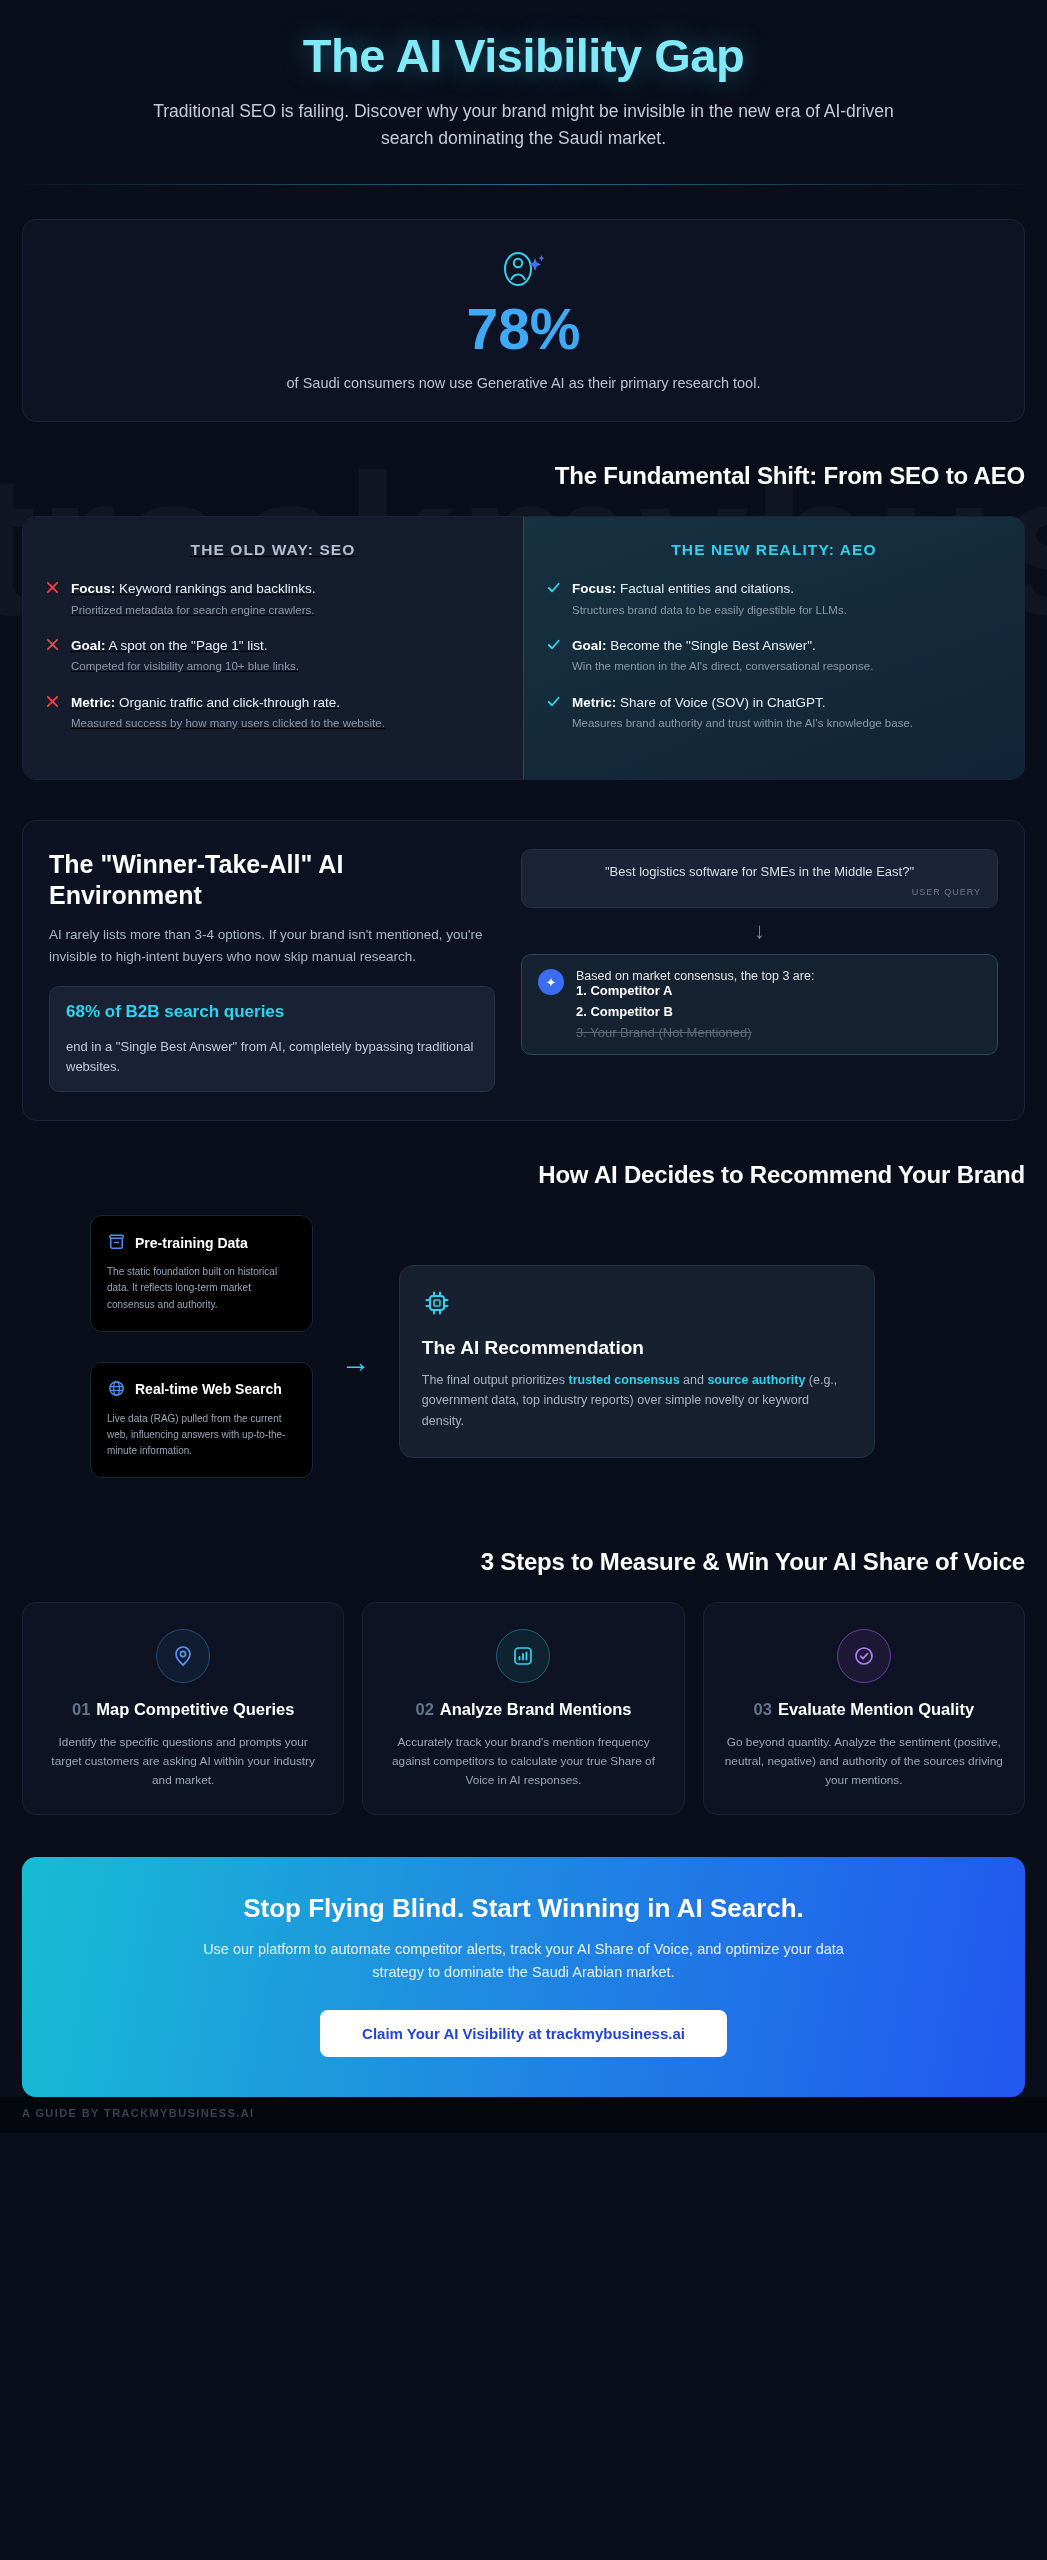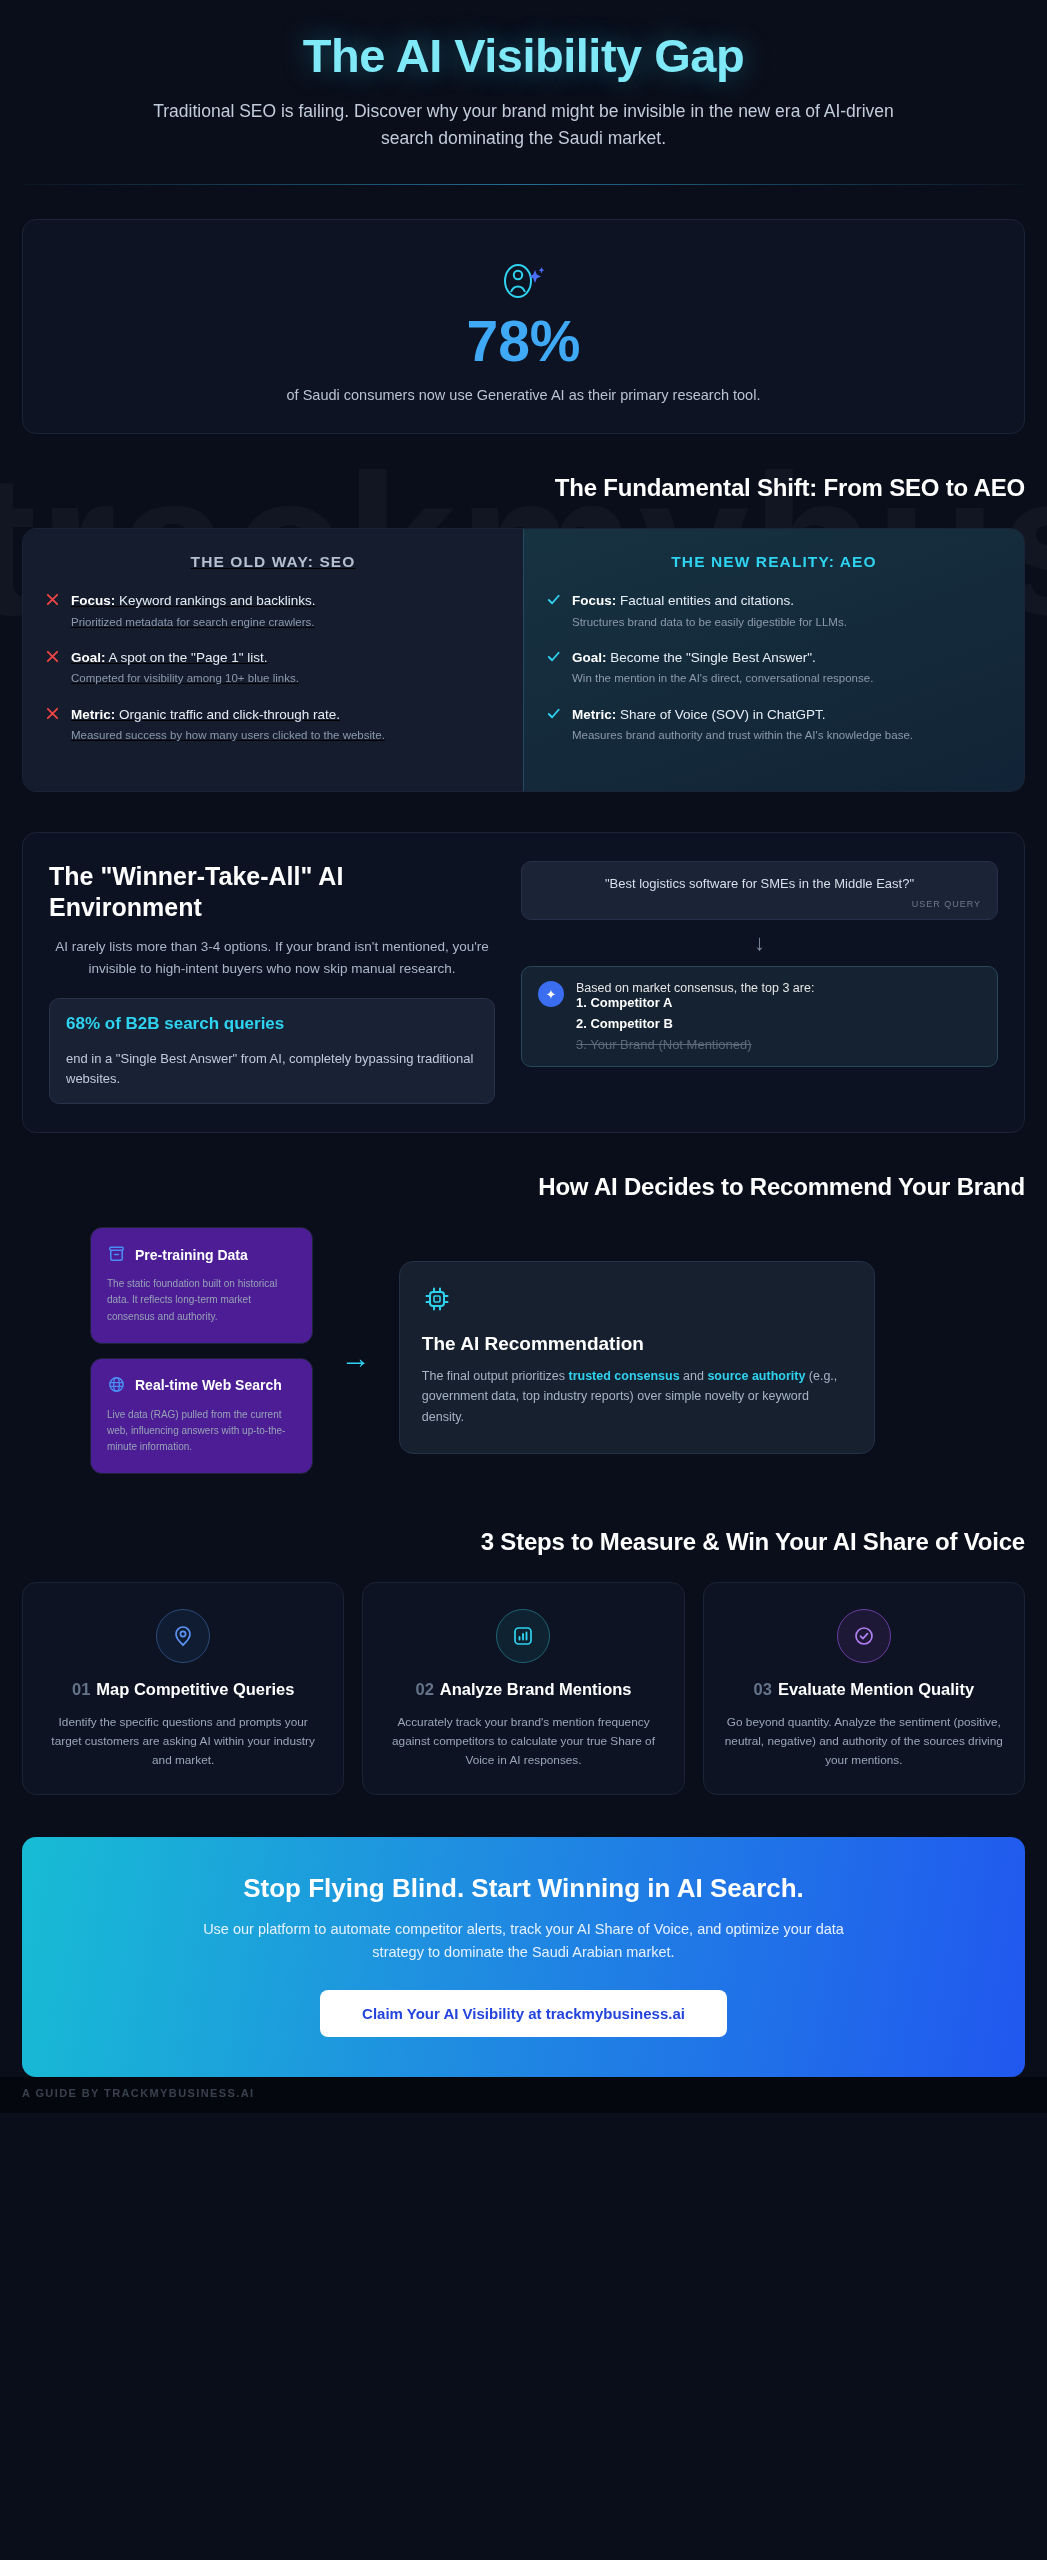--- a/index.html
+++ b/index.html
@@ -56,21 +56,21 @@
     background: linear-gradient(90deg, rgba(20,160,200,.05), rgba(56,189,248,.55), rgba(20,160,200,.05));
   }
 
   
   .stats { display: flex; gap: 18px; margin-top: 34px; }
   .stat-card {
     flex: 1;
     background: #0d1322;
     border: 1px solid #1b2437;
     border-radius: 14px;
-    padding: 38px 24px 26px;
+    padding: 26px 24px 26px;
     text-align: center;
   }
   .stat-icon { height: 46px; display: flex; align-items: center; justify-content: center; }
   .stat-value {
     font-size: 57px;
     font-weight: 800;
     line-height: 1.05;
     margin-top: 8px;
   }
   .stat-value.blue { color: #3fa9f5; }
@@ -135,21 +135,20 @@
     font-size: 25px;
     font-weight: 800;
     color: #ffffff;
     line-height: 1.22;
   }
   .winner-left p.body {
     margin-top: 14px;
     font-size: 13.5px;
     line-height: 1.62;
     color: #aab6c7;
-    text-align: center;
   }
   .highlight-box {
     margin-top: 18px;
     background: #192235;
     border: 1px solid #27334a;
     border-radius: 10px;
     padding: 15px 16px;
   }
   .highlight-box .h {
     font-size: 17px;
@@ -192,25 +191,25 @@
   .answer-body .lead { font-size: 12.5px; color: #e5e5e5; }
   .answer-body .rank { font-size: 13px; font-weight: 700; color: #ffffff; margin-bottom: 6px; }
   .answer-body .rank.muted {
     font-weight: 400; color: #5d6878; text-decoration: line-through; margin-bottom: 0;
   }
 
   
   .decide { display: flex; align-items: center; gap: 0; margin-top: 6px; }
   .decide-left { flex: 0 0 29%; padding-left: 68px; }
   .src-card {
-    background: #4c1d95;
+    background: #000000;
     border: 1px solid #1c2538;
     border-radius: 12px;
     padding: 16px 16px 18px;
-    margin-bottom: 14px;
+    margin-bottom: 30px;
   }
   .src-head { display: flex; align-items: center; gap: 9px; }
   .src-head .t { font-size: 14px; font-weight: 700; color: #ffffff; line-height: 1.25; }
   .src-card p { margin-top: 9px; font-size: 10px; line-height: 1.62; color: #97a3b5; }
   .decide-arrow { flex: 0 0 86px; text-align: center; color: #2fd2ef; font-size: 30px; }
   .decide-right { flex: 1; padding-right: 150px; }
   .ai-rec-card {
     background: #16202f;
     border: 1px solid #243047;
     border-radius: 14px;

